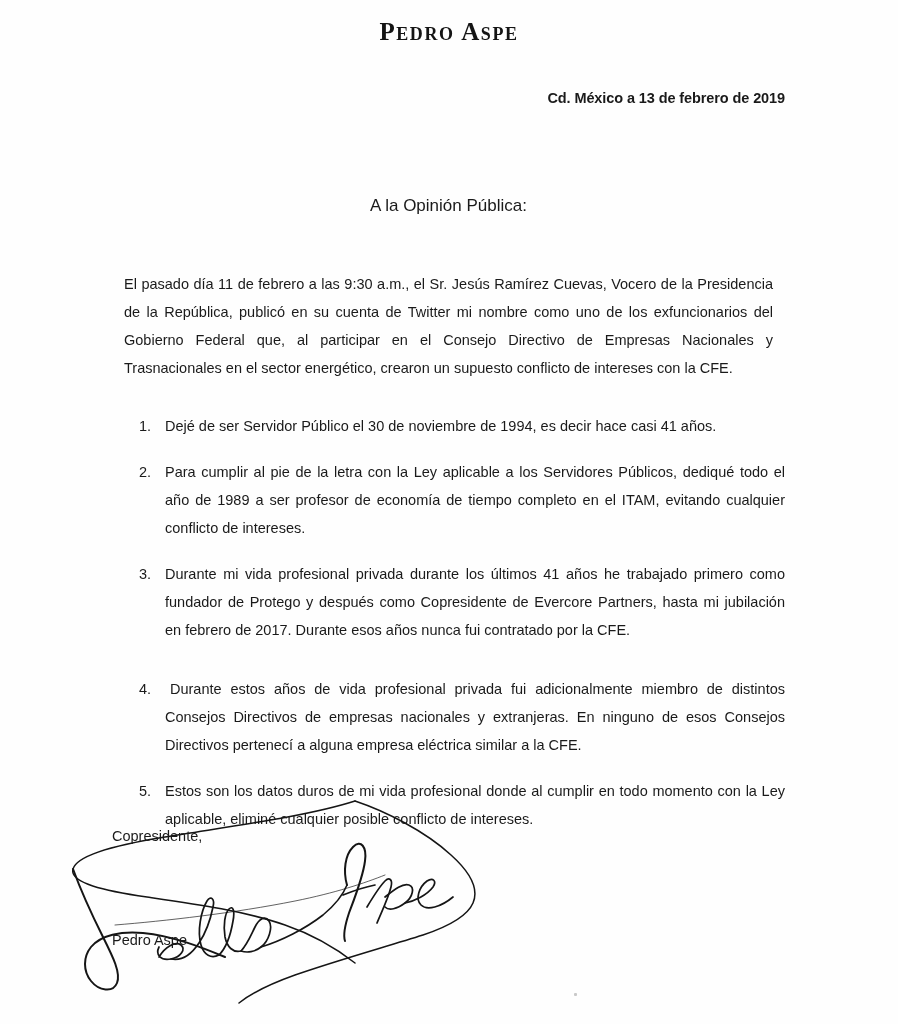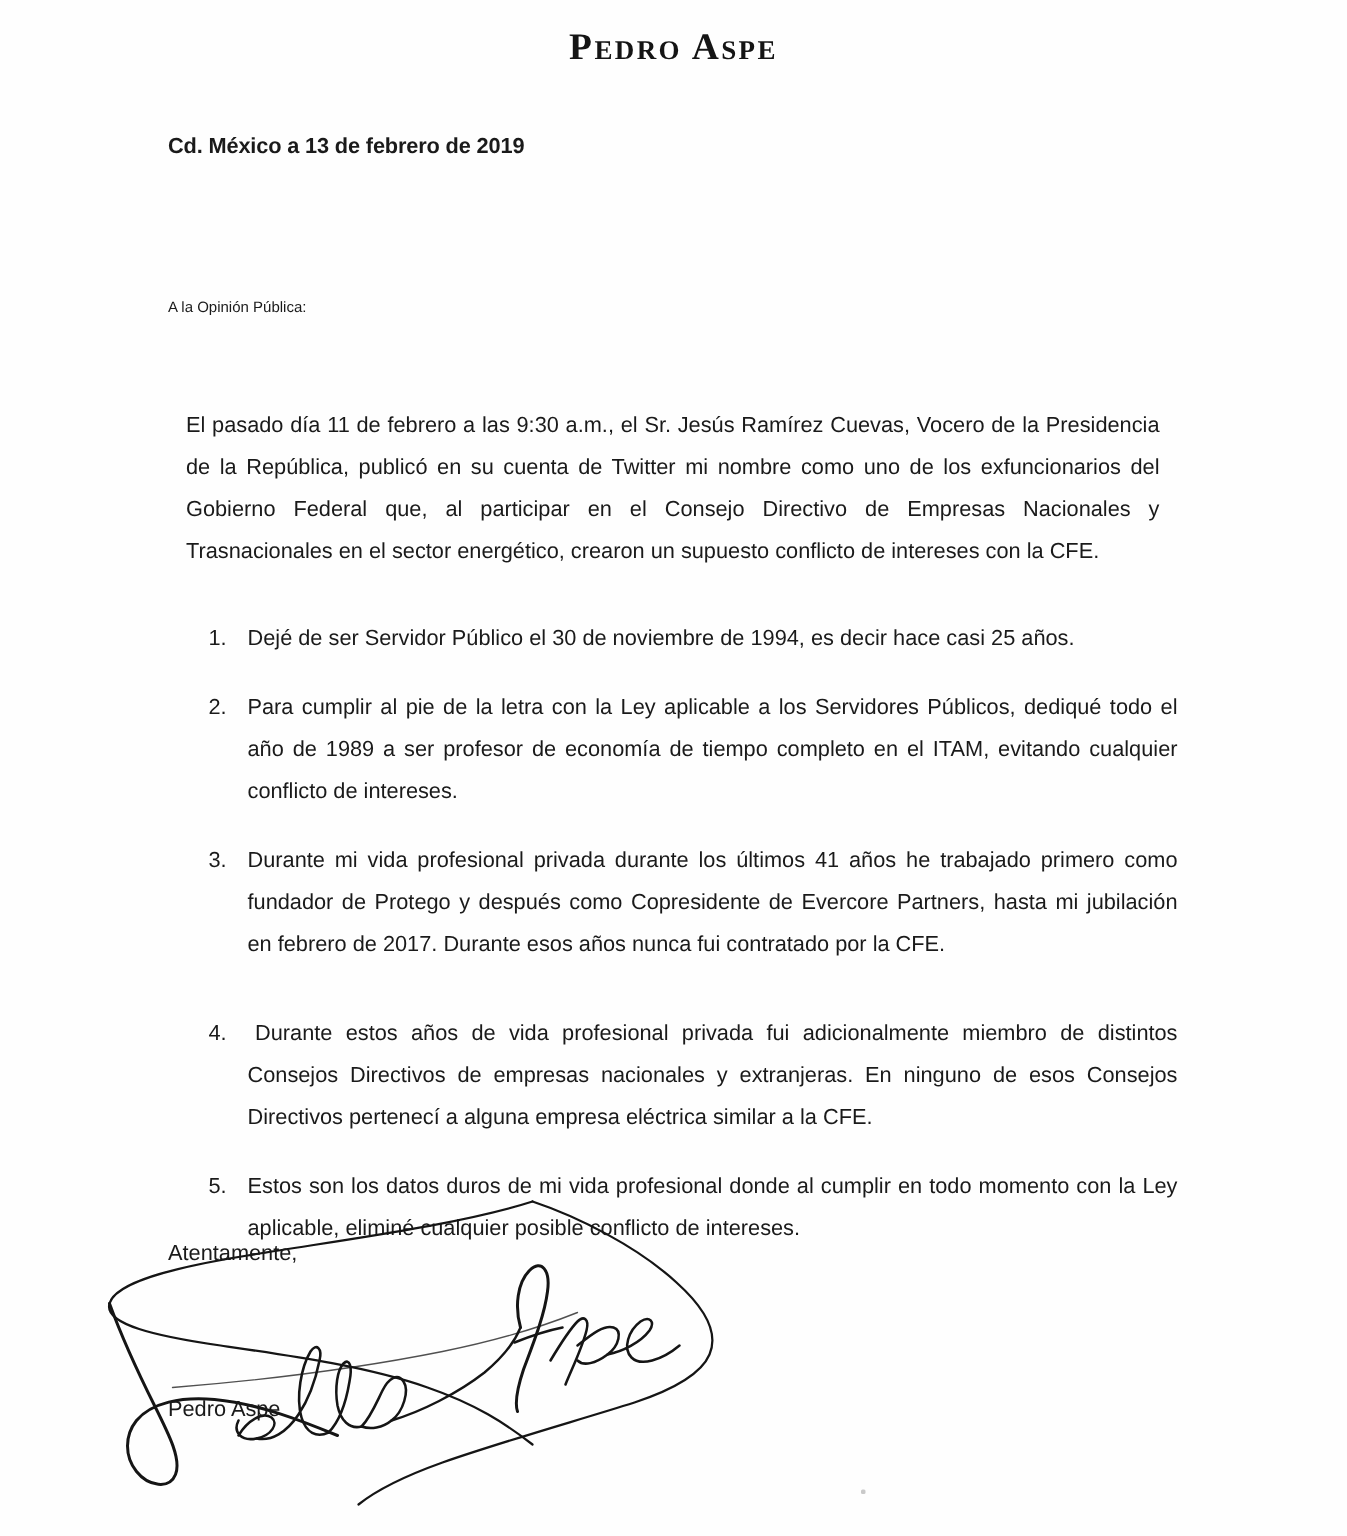--- a/index.html
+++ b/index.html
@@ -42,40 +42,41 @@
     color: #141414;
     line-height: 1.1;
   }
 
   
   .dateline {
     position: absolute;
     top: 90px;
     left: 112px;
     width: 673px;
-    text-align: left;
+    text-align: right;
     font-size: 14.5px;
     font-weight: 700;
     letter-spacing: -0.1px;
     color: #1a1a1a;
   }
 
   
   .body-block {
     position: absolute;
     top: 192px;
     left: 112px;
     width: 673px;
   }
 
   .salutation {
-    font-size: 10px;
+    font-size: 17px;
     line-height: 28px;
     color: #1a1a1a;
     margin: 0;
+    text-align: center;
   }
 
   .lead-paragraph {
     margin: 12px;
     padding-top: 38px;
     font-size: 14.5px;
     line-height: 28px;
     text-align: justify;
     text-justify: inter-word;
     color: #1a1a1a;
@@ -194,21 +195,21 @@
 
     <p class="salutation">A la Opinión Pública:</p>
 
     <p class="lead-paragraph">El pasado día 11 de febrero a las 9:30 a.m., el Sr. Jesús Ramírez Cuevas, Vocero de la Presidencia de la República, publicó en su cuenta de Twitter mi nombre como uno de los exfuncionarios del Gobierno Federal que, al participar en el Consejo Directivo de Empresas Nacionales y Trasnacionales en el sector energético, crearon un supuesto conflicto de intereses con la CFE.</p>
 
 
     <ol class="claims-list">
 
       <li class="claim-item">
         <span class="claim-number">1.</span>
-        <span class="claim-text">Dejé de ser Servidor Público el 30 de noviembre de 1994, es decir hace casi 25 años.</span>
+        <span class="claim-text">Dejé de ser Servidor Público el 30 de noviembre de 1994, es decir hace casi 41 años.</span>
       </li>
 
       <li class="claim-item">
         <span class="claim-number">2.</span>
         <span class="claim-text">Para cumplir al pie de la letra con la Ley aplicable a los Servidores Públicos, dediqué todo el año de 1989 a ser profesor de economía de tiempo completo en el ITAM, evitando cualquier conflicto de intereses.</span>
       </li>
 
       <li class="claim-item">
         <span class="claim-number">3.</span>
         <span class="claim-text">Durante mi vida profesional privada durante los últimos 41 años he trabajado primero como fundador de Protego y después como Copresidente de Evercore Partners, hasta mi jubilación en febrero de 2017. Durante esos años nunca fui contratado por la CFE.</span>
@@ -299,20 +300,20 @@
                C 330 162, 280 176, 240 190
                C 212 200, 194 210, 184 218"></path>
 
       <path class="sig-stroke" stroke-width="0.9" stroke-opacity="0.75" d="M60 140
                C 110 136, 180 128, 240 116
                C 280 108, 310 98, 330 90"></path>
     </svg>
   </div>
 
   <div class="closing-block">
-    <div class="closing-line">Atentamente,</div>
+    <div class="closing-line">Copresidente,</div>
   </div>
 
   <div class="signer-name">Pedro Aspe</div>
 
   <div class="scan-speck"></div>
 
 </div>
 
 </body></html>

